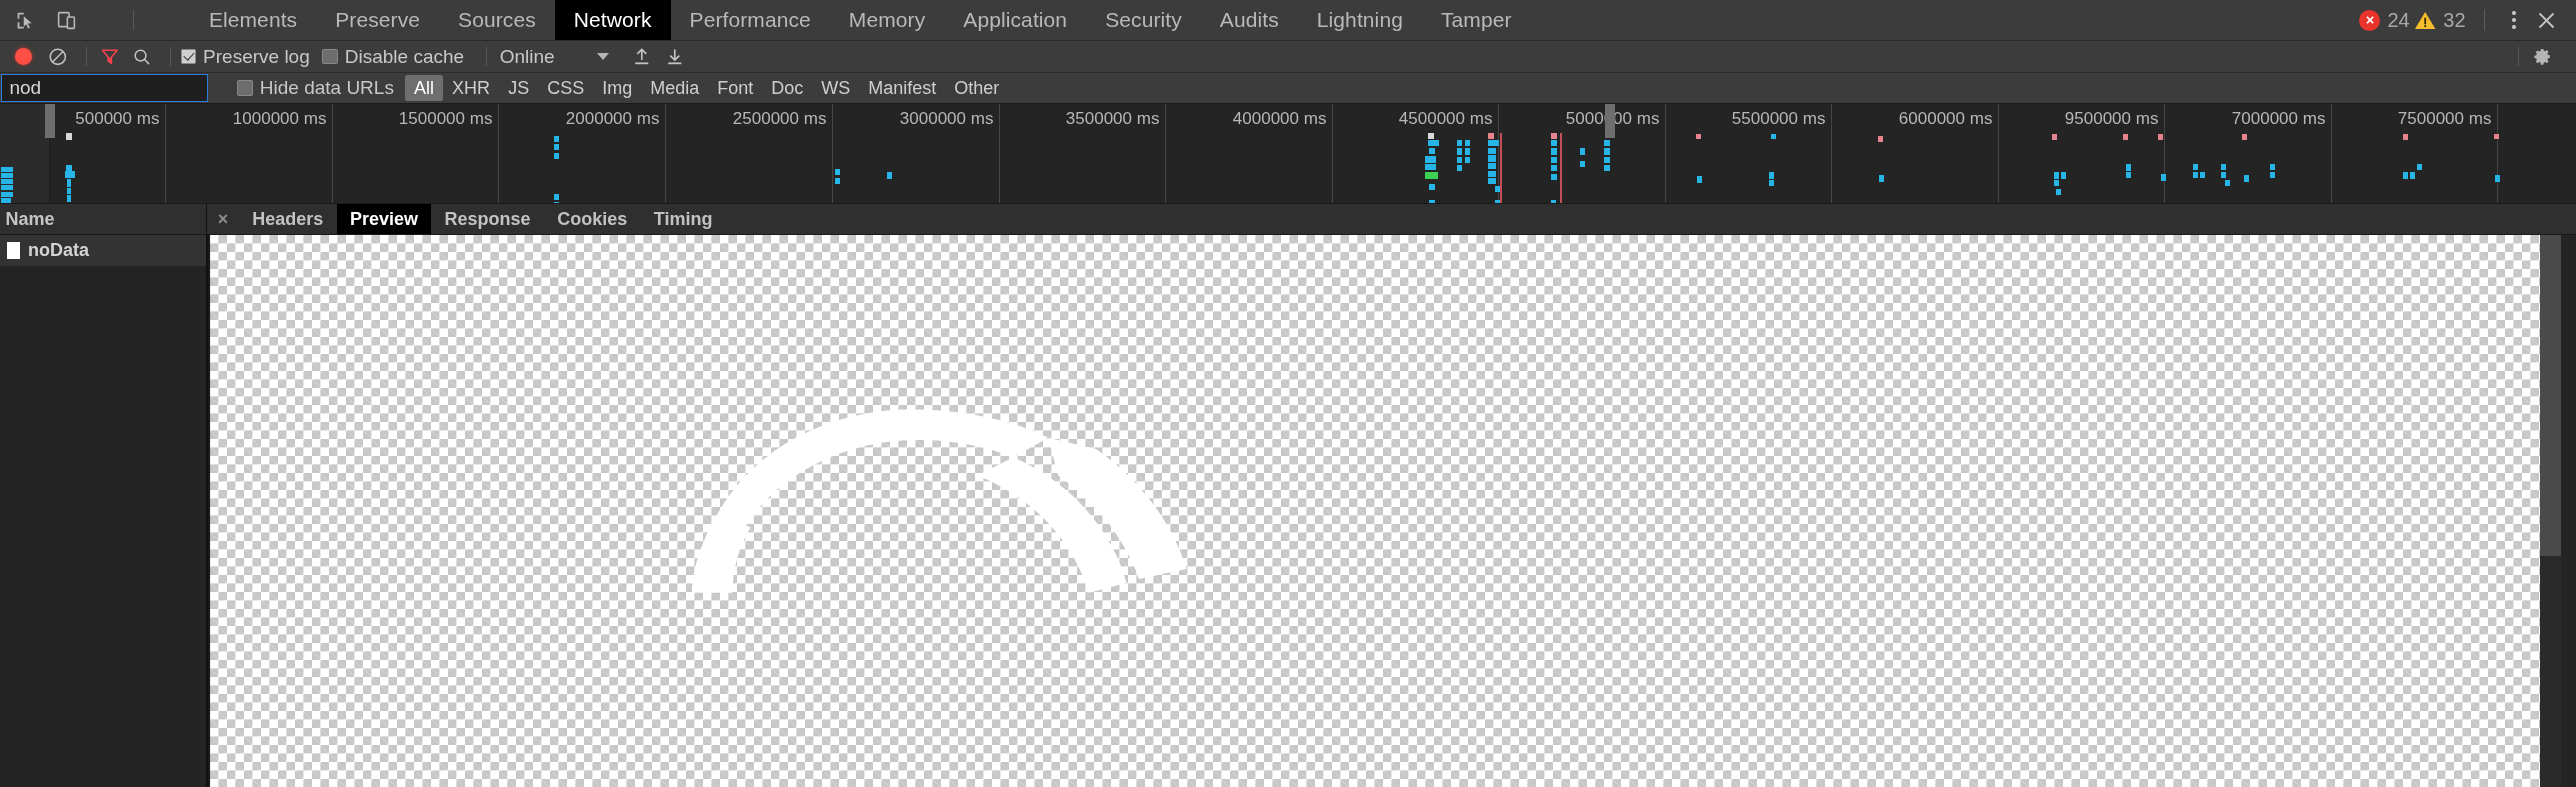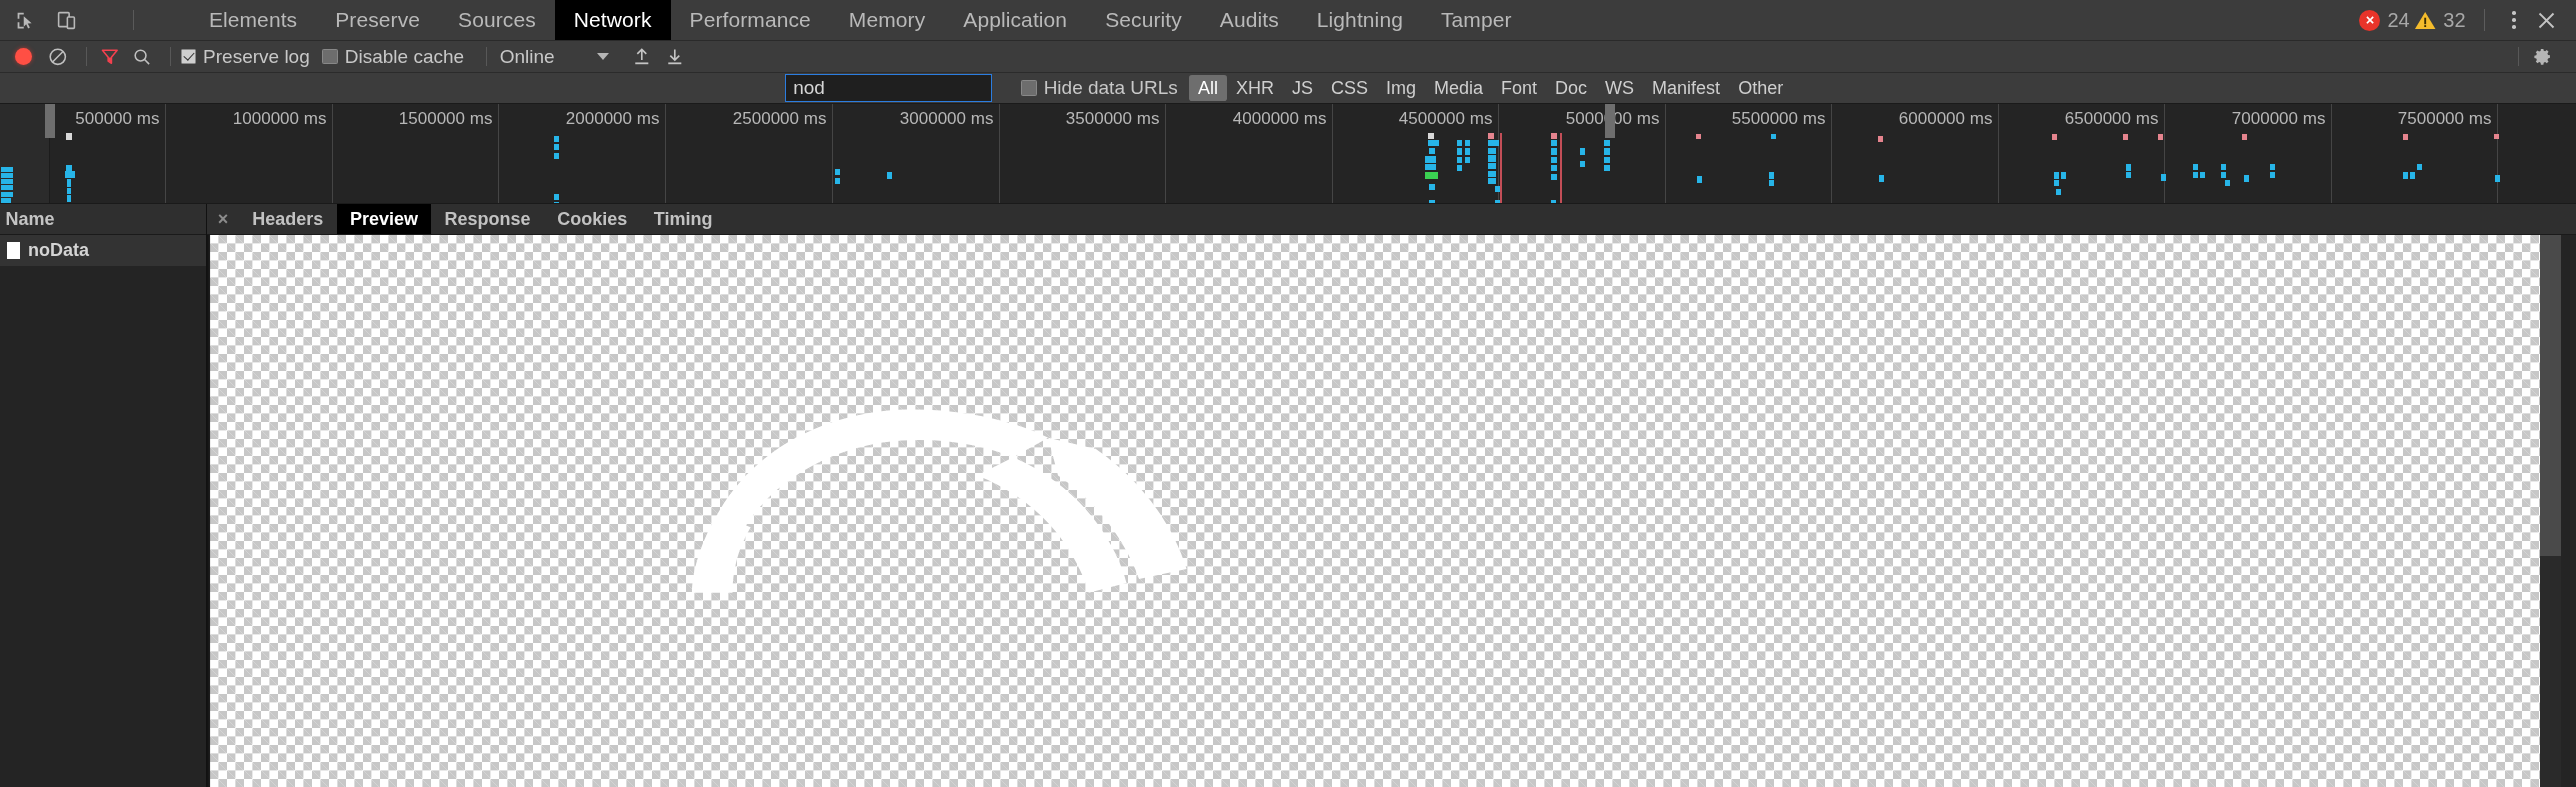--- a/index.html
+++ b/index.html
@@ -72,21 +72,21 @@
   .tb-label { font-size: 19px; color: #c8c8c8; white-space: nowrap; }
   .online-sel { font-size: 19px; color: #c8c8c8; margin-left: 2.8px; }
   .caret { width: 0; height: 0; border-left: 6.3px solid transparent;
            border-right: 6.3px solid transparent; border-top: 7px solid #b5b5b5;
            margin: 0 19.6px 0 42px; cursor: pointer; }
   .gear-right { margin-left: auto; display: flex; align-items: center; padding-right: 15.4px; }
 
   
   .filterbar {
     height: 31px; background: #3c3c3c; display: flex; align-items: center;
-    padding-left: 0; border-bottom: 0.7px solid #1a1a1a; justify-content: center;
+    padding-left: 0; border-bottom: 0.7px solid #1a1a1a;
   }
   .searchbox {
     width: 207px; height: 28px; background: #1f1f1f; border: 1.4px solid #2b7de0;
     color: #d6d6d6; font-size: 19px; font-family: "Liberation Sans", sans-serif;
     padding: 0 7px; outline: none; margin-left: 1.4px;
   }
   .filter-gap { width: 17px; }
   .fb-chk { display: flex; align-items: center; gap: 7px; margin-left: 12px; margin-right: 11.2px; cursor: pointer; }
   .ftypes { display: flex; align-items: center; gap: 0; }
   .ftype {
@@ -358,21 +358,21 @@
         <div class="tick" style="left: 0px; width: 1666px;">
           <span>5000000 ms</span>
         </div>
         <div class="tick" style="left: 0px; width: 1832px;">
           <span>5500000 ms</span>
         </div>
         <div class="tick" style="left: 0px; width: 1999px;">
           <span>6000000 ms</span>
         </div>
         <div class="tick" style="left: 0px; width: 2165px;">
-          <span>6500000 ms</span>
+          <span>9500000 ms</span>
         </div>
         <div class="tick" style="left: 0px; width: 2332px;">
           <span>7000000 ms</span>
         </div>
         <div class="tick" style="left: 0px; width: 2498px;">
           <span>7500000 ms</span>
         </div>
       </div>
     <div class="ov-bars" id="ovbars">
         <div class="bar" style="left: 1.4px; top: 34px; width: 11.2px; height: 4.9px;"></div>

